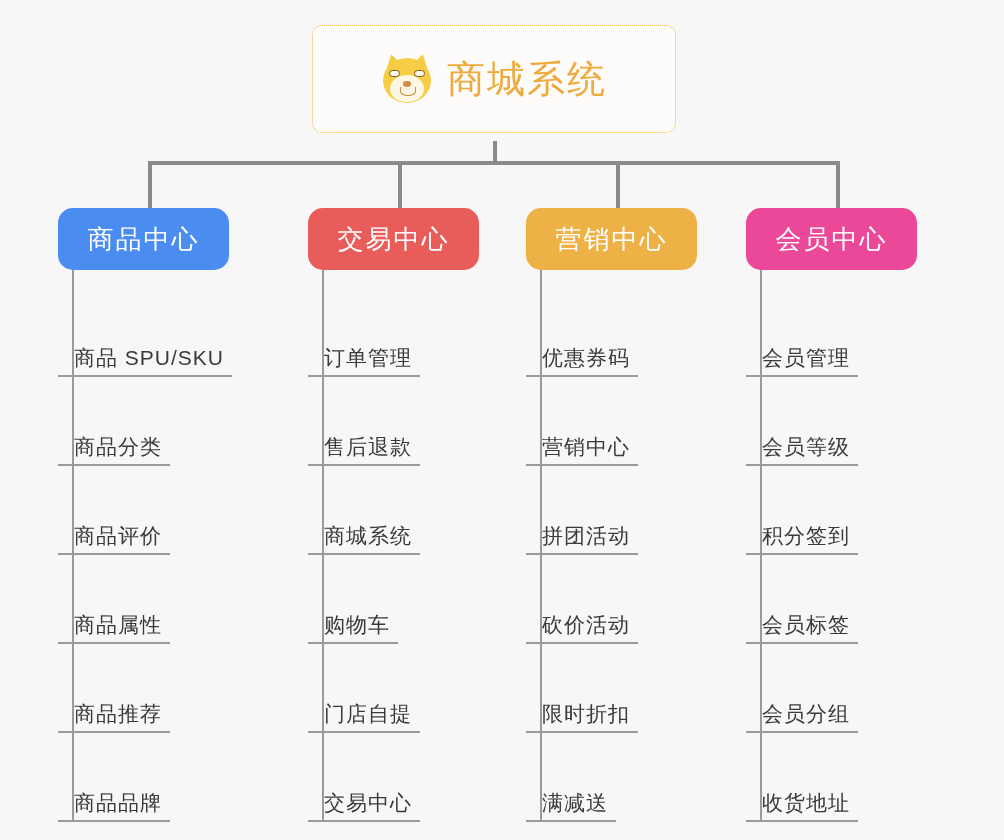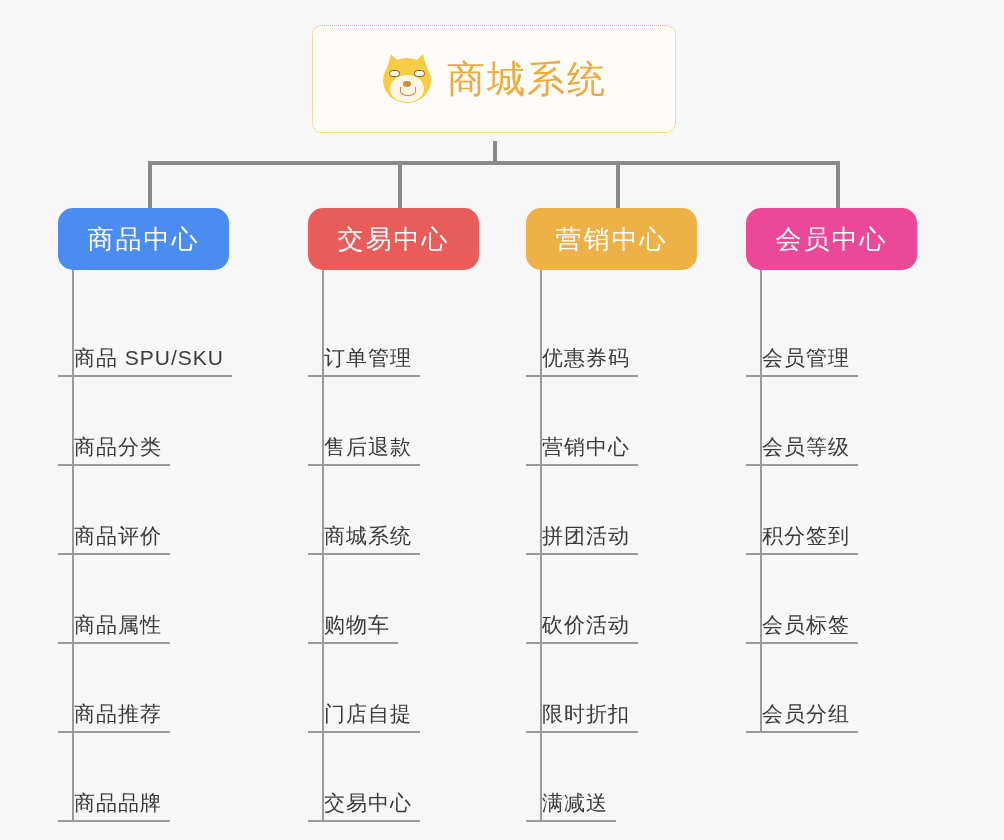--- a/index.html
+++ b/index.html
@@ -269,17 +269,20 @@
           </div>
           <div class="leaf">
             <span class="leaf-text">积分签到</span>
           </div>
           <div class="leaf">
             <span class="leaf-text">会员标签</span>
           </div>
           <div class="leaf">
             <span class="leaf-text">会员分组</span>
           </div>
+          <div class="leaf">
+            <span class="leaf-text">收货地址</span>
+          </div>
         </div>
       </div>
     </div>
 
 </div>
 
 </body></html>

